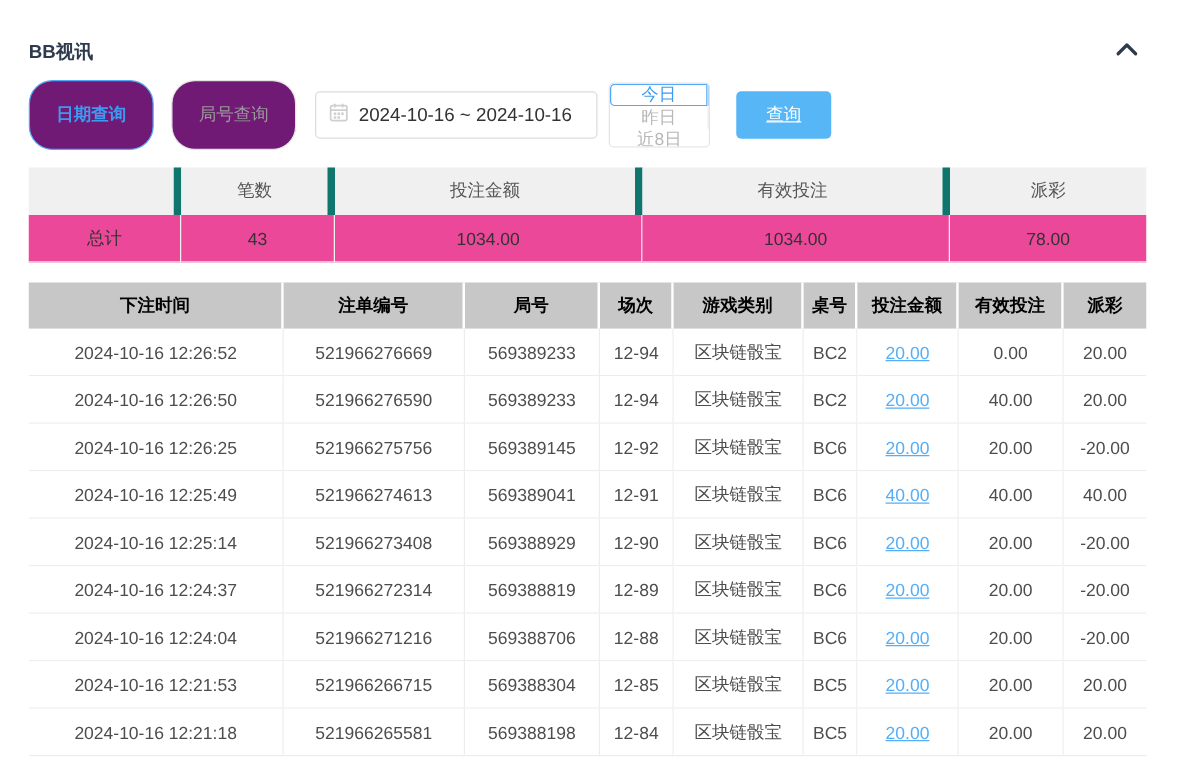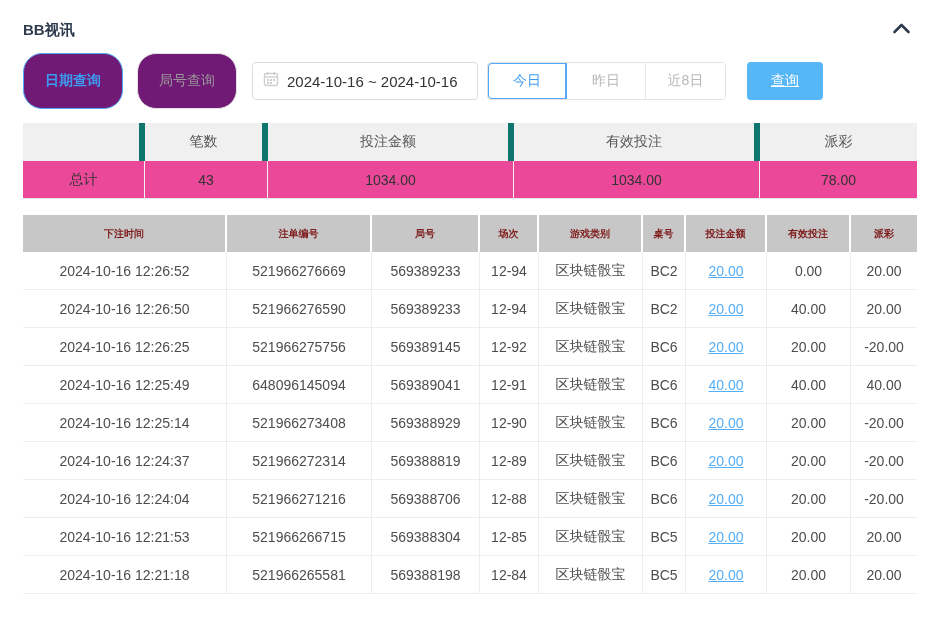--- a/index.html
+++ b/index.html
@@ -7,21 +7,21 @@
     margin: 0; padding: 0;
     width: 947px; height: 624px;
     background: #ffffff;
     overflow: hidden;
     font-family: "Liberation Sans", "DejaVu Sans", sans-serif;
   }
   .panel { padding: 0 30px 0 23px; }
 
   
   .panel-head {
-    margin-top: 19px;
+    margin-top: 30px;
     display: flex; justify-content: space-between; align-items: center;
     height: 22px;
   }
   .panel-title { font-size: 15px; font-weight: bold; color: #2e3b4e; }
   .collapse-btn {
     background: none; border: none; padding: 0 6px; cursor: pointer;
     display: flex; align-items: center;
   }
 
   
@@ -36,22 +36,22 @@
 
   .date-input {
     margin-left: 15px; width: 226px; height: 38px;
     border: 1px solid #dcdcdc; border-radius: 4px;
     display: flex; align-items: center; padding: 0 10px;
     background: #fff; cursor: pointer;
   }
   .date-text { font-size: 15px; color: #333; margin-left: 8px; white-space: nowrap; }
 
   .segmented {
-    margin-left: 9px; display: flex; height: 38px;
-    border: 1px solid #e3e3e3; border-radius: 4px; overflow: hidden;
+    margin-left: 9px; display: flex; height: 52px;
+    border: 1px solid #e3e3e3; border-radius: 4px; overflow: hidden; flex-direction: column;
   }
   .seg {
     width: 79px; display: flex; align-items: center; justify-content: center;
     font-size: 14px; color: #b8b8b8; cursor: pointer;
     border-right: 1px solid #e8e8e8; background: #fff;
   }
   .seg:last-child { border-right: none; }
   .seg.active {
     color: #3d9af0;
     box-shadow: inset 0 0 0 1px #53a8f7;
@@ -76,21 +76,21 @@
     background: #ec4899; height: 38px; text-align: center; color: #333;
     border-bottom: 1px solid #e7e7e7; border-right: 1px solid #f1f1f1;
   }
   .summary-table td:last-child { border-right: none; }
   .sc0 { width: 122px; } .sc1 { width: 123px; } .sc2 { width: 246px; }
   .sc3 { width: 246px; } .sc4 { width: 157px; }
 
   
   .bet-table { margin-top: 16px; width: 894px; font-size: 14px; }
   .bet-table thead th {
-    background: #c7c7c7; color: #7f1d1d; font-weight: bold; font-size: 10px;
+    background: #c7c7c7; color: #000000; font-weight: bold; font-size: 14px;
     height: 37px; text-align: center; border-right: 2px solid #fff;
   }
   .bet-table thead th:last-child { border-right: none; }
   .bet-table tbody td {
     height: 38px; text-align: center; color: #4d4d4d; background: #fff;
     border-bottom: 1px solid #ededed; border-right: 1px solid #ededed;
     overflow: hidden; white-space: nowrap;
   }
   .bet-table tbody td:last-child { border-right: none; }
   .bc0 { width: 204px; } .bc1 { width: 145px; } .bc2 { width: 108px; }
@@ -232,21 +232,21 @@
           <td>569389145</td>
           <td>12-92</td>
           <td>区块链骰宝</td>
           <td>BC6</td>
           <td><a class="amount-link">20.00</a></td>
           <td>20.00</td>
           <td class="neg">-20.00</td>
         </tr>
         <tr>
           <td>2024-10-16 12:25:49</td>
-          <td>648096145094</td>
+          <td>521966274613</td>
           <td>569389041</td>
           <td>12-91</td>
           <td>区块链骰宝</td>
           <td>BC6</td>
           <td><a class="amount-link">40.00</a></td>
           <td>40.00</td>
           <td>40.00</td>
         </tr>
         <tr>
           <td>2024-10-16 12:25:14</td>

